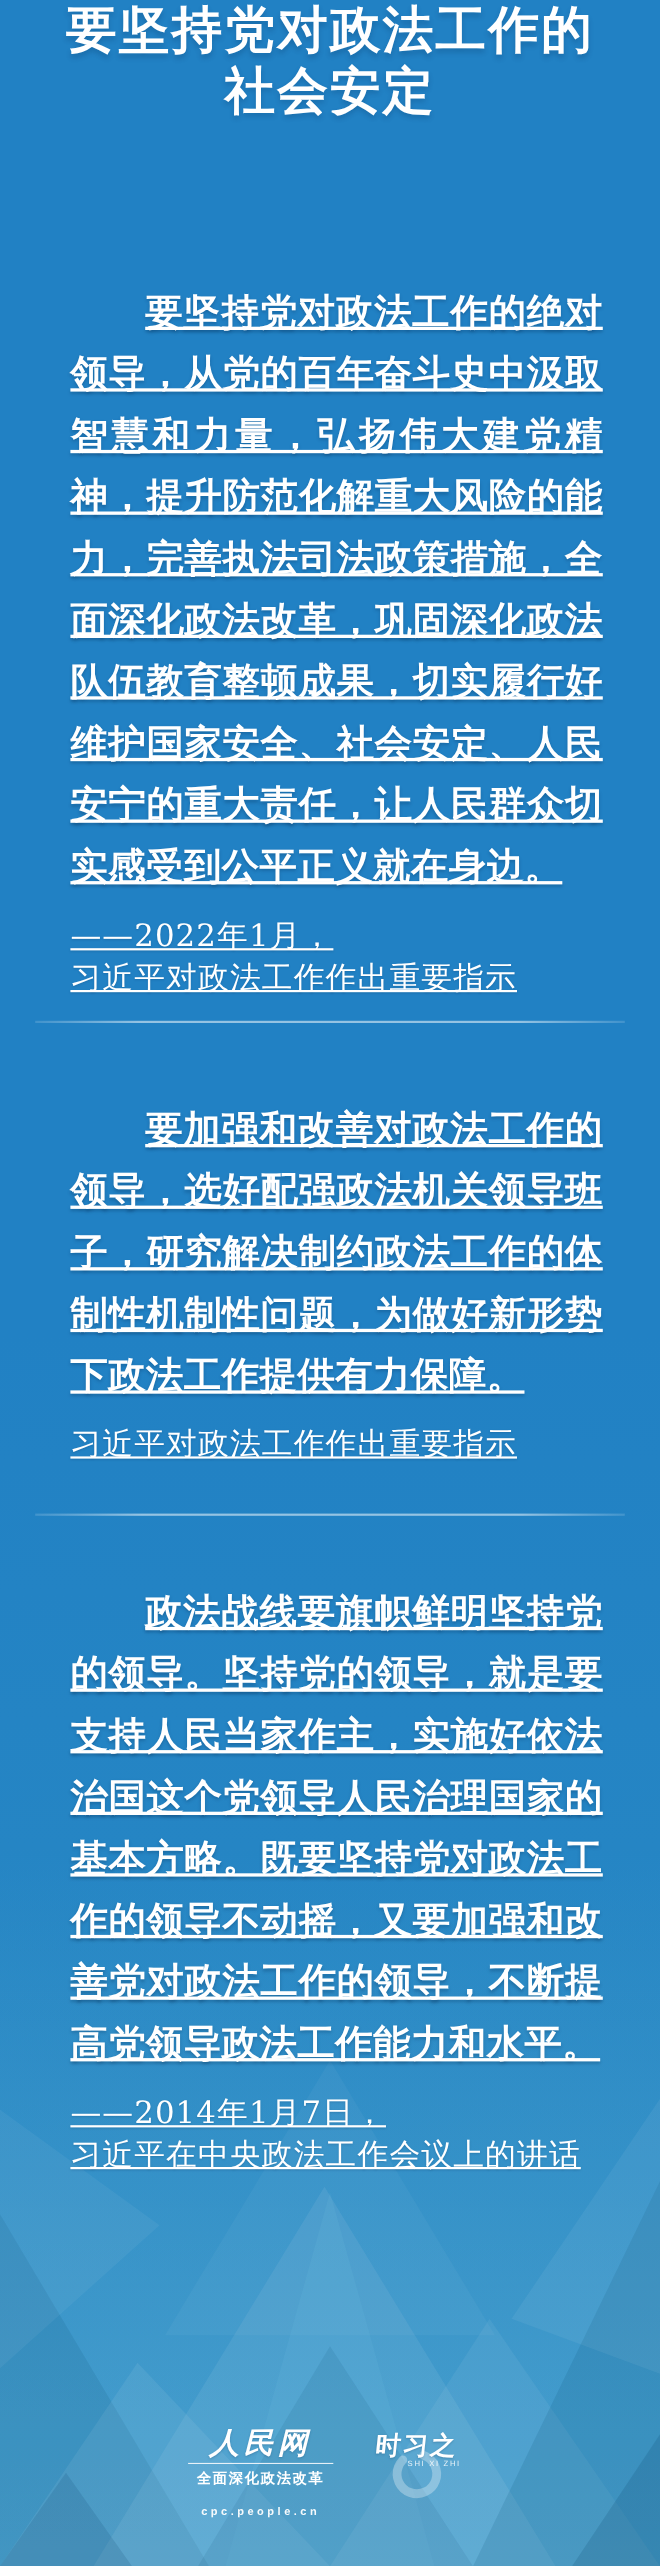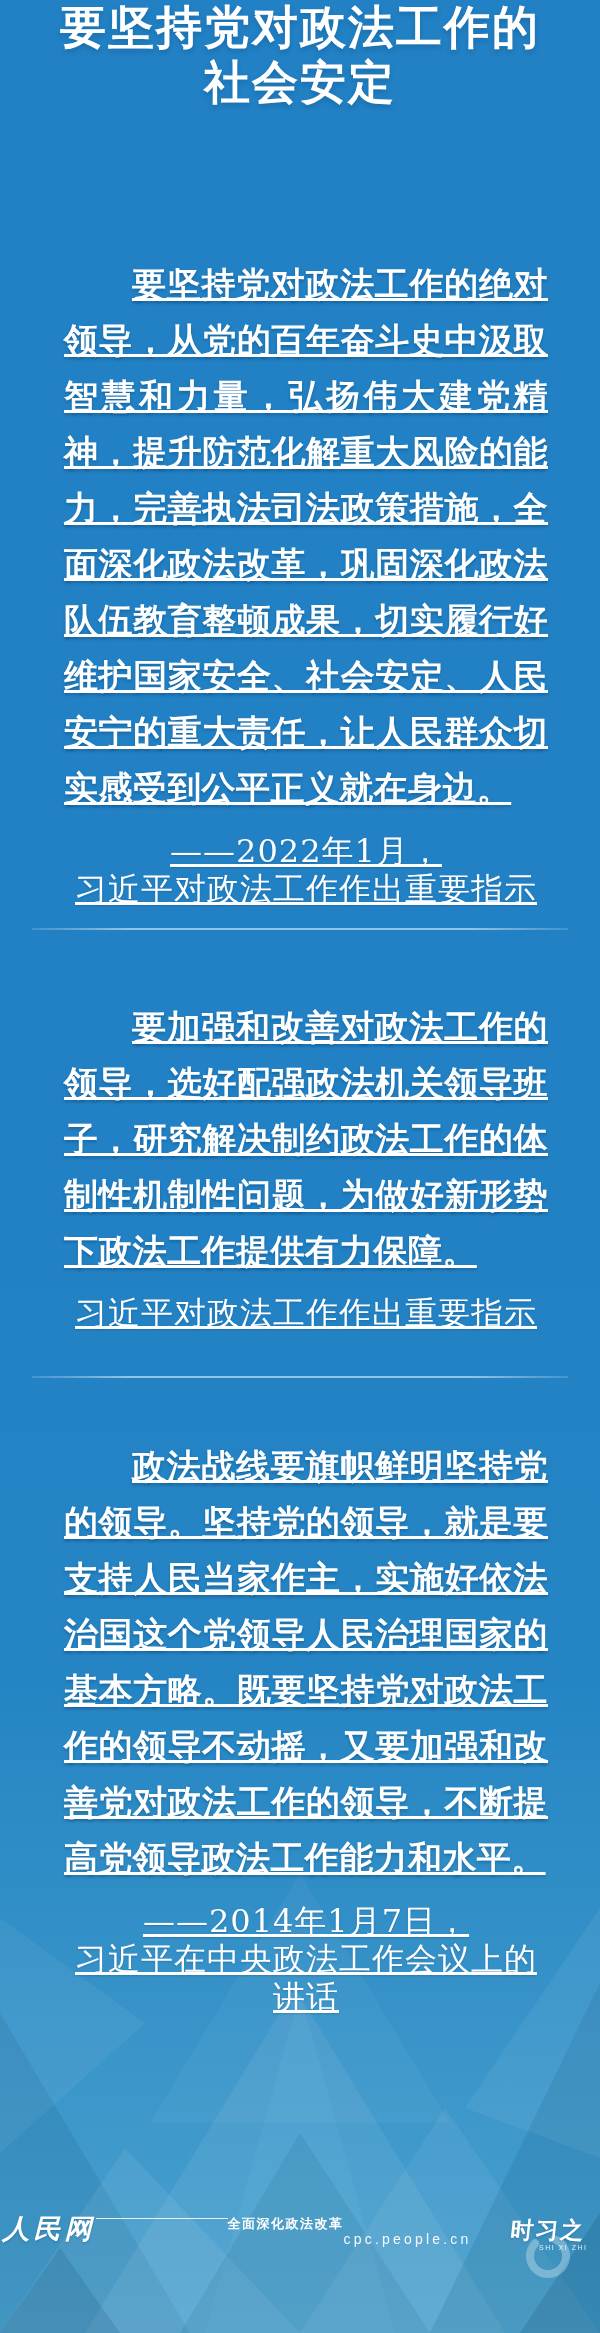--- a/index.html
+++ b/index.html
@@ -34,23 +34,23 @@
     margin:0;
     font-size:34px;line-height:56px;
     font-weight:700;
     letter-spacing:.4px;
     text-align:justify;
     text-indent:2em;
     line-break:strict;
     text-shadow:0 2px 3px rgba(0,40,80,.28);
   }
   .attr{
-    text-align:center;
+    text-align:left;
     font-family:"DejaVu Serif","Liberation Serif",serif;
-    font-size:32px;line-height:38px;
+    font-size:28px;line-height:38px;
     font-weight:400;
     letter-spacing:1px;
     text-shadow:0 1px 2px rgba(0,40,80,.2);
   }
   .q1 .attr{margin-top:16px;}
   .q2 .attr{margin-top:15px;}
   .q3 .attr{margin-top:16px;}
   
   .divider{
     border:none;display:block;
@@ -58,30 +58,30 @@
     margin:20px auto 0;
     background:linear-gradient(90deg,rgba(255,255,255,.14),rgba(255,255,255,.52) 18%,rgba(255,255,255,.52) 82%,rgba(255,255,255,.14));
   }
   .d2{margin-top:44px;}
   
   .footer{
     position:absolute;left:0;right:0;bottom:44px;
     display:flex;justify-content:center;align-items:flex-start;
     gap:26px;
   }
-  .pm-logo{display:flex;flex-direction:row;}
+  .pm-logo{display:flex;flex-direction:column;align-items:center;}
   .pm-script{
     font-family:"DejaVu Serif","Liberation Serif",serif;
     font-style:italic;font-weight:700;
     font-size:27px;line-height:28px;letter-spacing:4px;
     text-shadow:0 1px 2px rgba(0,40,80,.25);
   }
   .pm-rule{width:132px;height:1px;background:rgba(255,255,255,.85);margin:3px 0 4px;}
   .pm-name{font-size:13px;font-weight:800;letter-spacing:1.5px;}
-  .pm-url{font-size:14px;font-weight:400;letter-spacing:3.2px;margin-top:16px;opacity:.95;}
+  .pm-url{font-size:10px;font-weight:700;letter-spacing:3.2px;margin-top:16px;opacity:.95;}
   .sxz-logo{position:relative;width:100px;height:72px;margin-top:2px;}
   .sxz-ring{position:absolute;left:50%;top:12px;transform:translateX(-50%);}
   .sxz-text{
     position:relative;z-index:2;
     font-size:23px;line-height:26px;font-weight:800;
     letter-spacing:2px;transform:skewX(-6deg);
     text-align:center;
     text-shadow:0 1px 2px rgba(0,40,80,.25);
   }
   .sxz-sub{

